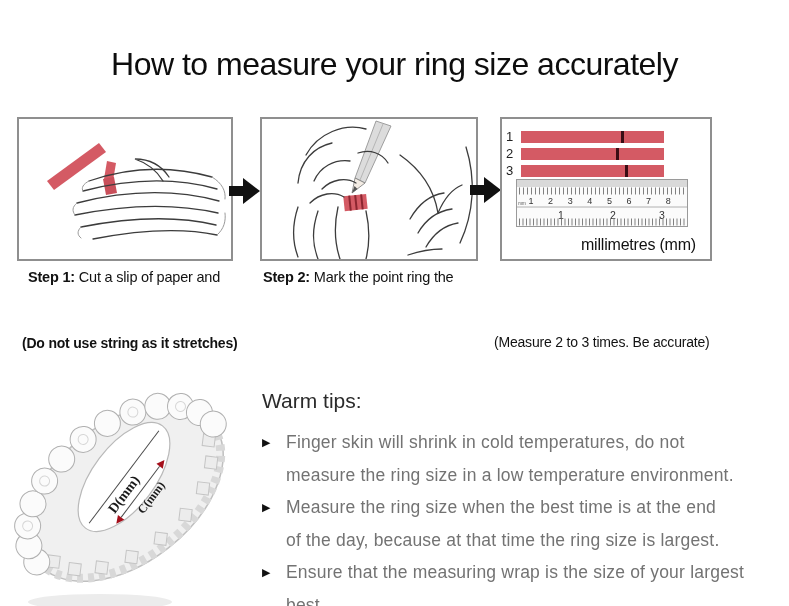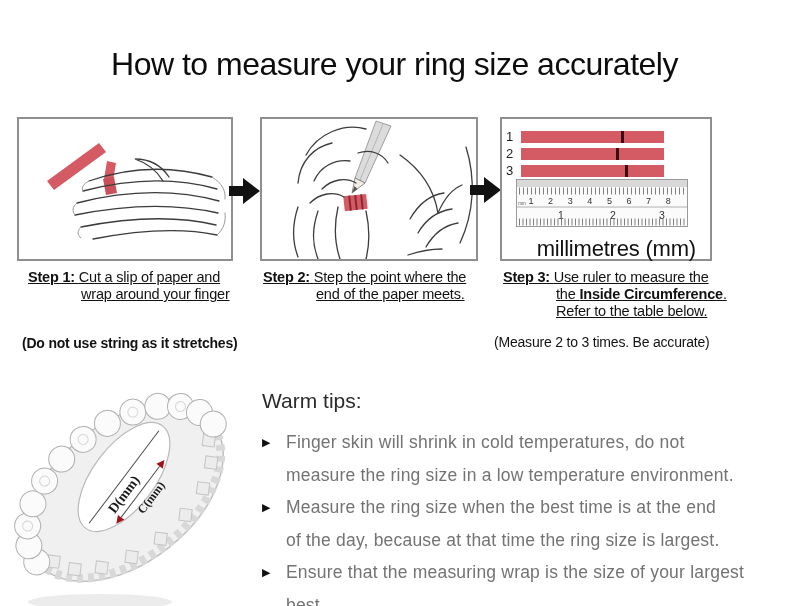--- a/index.html
+++ b/index.html
@@ -17,41 +17,41 @@
   
   .arrow{position:absolute;width:31px;height:26px;}
   .a1{left:229px;top:158px;}
   .a2{left:470px;top:157px;}
   .arrow .shaft{position:absolute;left:0;top:8px;width:15px;height:10px;background:#111;}
   .arrow .head{position:absolute;left:14px;top:0;width:0;height:0;
                border-top:13px solid transparent;border-bottom:13px solid transparent;
                border-left:17px solid #111;}
   
   .caption{position:absolute;top:249px;font-size:14.5px;line-height:17px;
-           letter-spacing:-0.2px;color:#121212;text-decoration:underline;}
+           letter-spacing:-0.2px;color:#121212;}
   .c1{left:28px;}
   .c2{left:263px;}
   .c3{left:503px;}
   .cap-label{font-weight:bold;}
   .cap-bold{font-weight:bold;}
   .cap-indent{padding-left:53px;}
   .note{position:absolute;font-size:14px;letter-spacing:-0.2px;color:#121212;}
   .n1{left:22px;top:315px;font-weight:bold;}
   .n3{left:494px;top:314px;}
   
   .strip-row{position:absolute;left:4px;display:flex;align-items:center;height:13px;}
   .sr1{top:11px;}
   .sr2{top:28px;}
   .sr3{top:45px;}
   .strip-num{width:12px;margin-right:3px;font-size:13px;line-height:13px;color:#222;}
   .strip{position:relative;width:143px;height:12px;background:#d45a64;}
   .strip .mark{position:absolute;top:0;width:3px;height:12px;background:#3a0d14;}
   .m1{left:100px;}.m2{left:95px;}.m3{left:104px;}
   .ruler-wrap{position:absolute;left:14px;top:60px;}
-  .unit-label{position:absolute;right:14px;top:117px;font-size:22px;
+  .unit-label{position:absolute;right:14px;top:117px;font-size:16px;
               letter-spacing:-0.2px;color:#111;}
   
   .ring-wrap{position:absolute;left:0;top:358px;width:256px;height:246px;}
   .tips{position:absolute;left:262px;top:369px;width:527px;}
   .tips-title{font-size:21px;color:#2b2b2b;letter-spacing:0;margin:0 0 13px 0;font-weight:400;}
   .tip{display:flex;align-items:flex-start;}
   .tip-marker{width:24px;flex:0 0 24px;font-size:11px;line-height:32.5px;color:#111;}
   .tip-text{font-size:17.5px;line-height:32.5px;letter-spacing:0.2px;color:#737373;}
   .sketch{stroke-linecap:round;fill:none;}
 </style>
@@ -172,33 +172,26 @@
           <text x="146" y="39.5">3</text>
         </g>
         <line x1="3" y1="43" x2="169" y2="43" stroke="#808080" stroke-width="7" stroke-dasharray="1 2.5"></line>
       </svg>
     </div>
     <div class="unit-label">millimetres (mm)</div>
   </div>
 
   <div class="caption c1">
     <div class="cap-line"><span class="cap-label">Step 1:</span> <span>Cut a slip of paper and</span></div>
-    <div class="cap-line cap-indent">wrap around your finger</div>
   </div>
 
   <div class="caption c2">
-    <div class="cap-line"><span class="cap-label">Step 2:</span> <span>Step the point where the</span></div>
-    <div class="cap-line cap-indent">end of the paper meets.</div>
-  </div>
-
-  <div class="caption c3">
-    <div class="cap-line"><span class="cap-label">Step 3:</span> <span>Use ruler to measure the</span></div>
-    <div class="cap-line cap-indent"><span>the </span><span class="cap-bold">Inside Circumference</span><span>.</span></div>
-    <div class="cap-line cap-indent">Refer to the table below.</div>
-  </div>
+    <div class="cap-line"><span class="cap-label">Step 2:</span> <span>Mark the point ring the</span></div>
+  </div>
+
 
   <div class="note n1">(Do not use string as it stretches)</div>
   <div class="note n3">(Measure 2 to 3 times. Be accurate)</div>
 
   <div class="ring-wrap">
     <svg width="256" height="246" viewBox="0 0 256 246">
       <ellipse cx="100" cy="224" rx="72" ry="8" fill="#ececec"></ellipse>
       <g transform="translate(125,115) rotate(-38)">
         <ellipse rx="112" ry="70" fill="#f0f0f0" stroke="#c0c0c0" stroke-width="1.5"></ellipse>
         <path d="M -110 0 A 110 66 0 0 0 110 0" fill="none" stroke="#d8d8d8" stroke-width="9" stroke-dasharray="6 5"></path>

